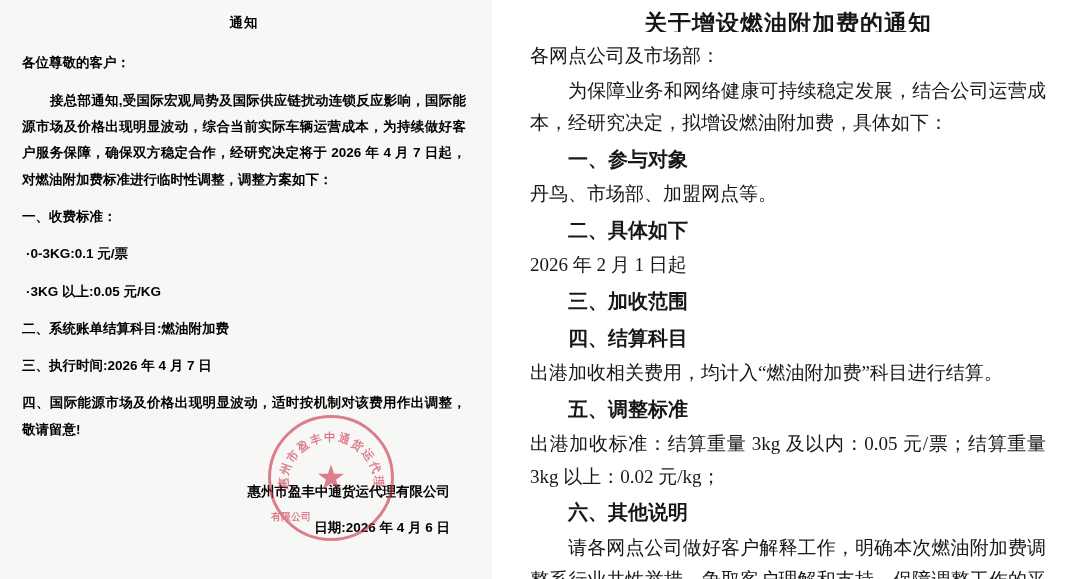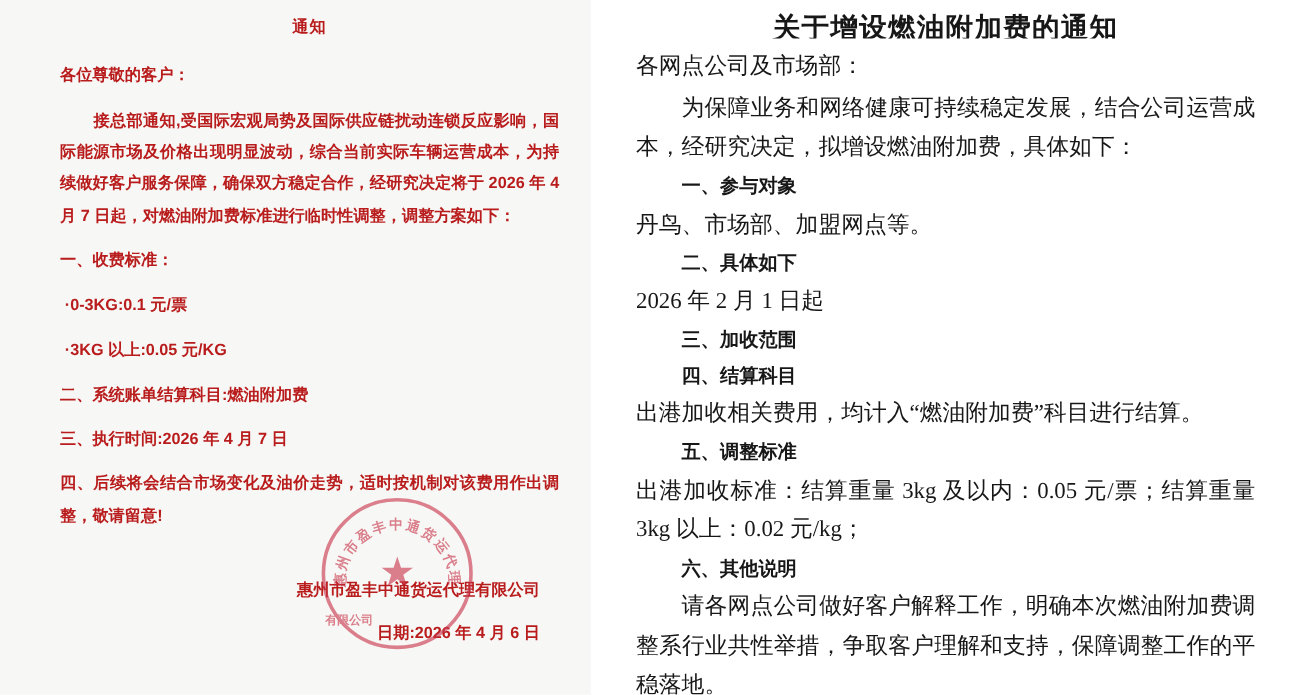--- a/index.html
+++ b/index.html
@@ -21,22 +21,22 @@
   }
   
   .doc-left {
     position: relative;
     width: 492px;
     height: 579px;
     background: #f7f7f5;
     overflow: hidden;
   }
   .doc-left .inner {
-    padding: 10px 26px 0 50px;
-    color: #b91c1c;
+    padding: 10px 26px 0 22px;
+    color: #000000;
     font-family: "Liberation Sans", sans-serif;
     font-size: 13.5px;
     font-weight: bold;
     line-height: 1.95;
   }
   .doc-left .title {
     text-align: center;
     font-size: 13.5px;
     font-weight: bold;
     margin-bottom: 14px;
@@ -132,21 +132,21 @@
   .doc-right p {
     margin: 0 0 2px 0;
     text-align: justify;
   }
   .doc-right p.indent {
     text-indent: 38px;
   }
   .doc-right p.head {
     text-indent: 38px;
     font-weight: bold;
-    font-size: 16px;
+    font-size: 20px;
   }
   .divider {
     position: absolute;
     left: 492px;
     top: 0;
     width: 1px;
     height: 579px;
     background: #e4e4e2;
   }
 </style>
@@ -158,21 +158,21 @@
   <div class="doc-left">
     <div class="inner">
       <div class="title">通知</div>
       <p>各位尊敬的客户：</p>
       <p class="indent">接总部通知,受国际宏观局势及国际供应链扰动连锁反应影响，国际能源市场及价格出现明显波动，综合当前实际车辆运营成本，为持续做好客户服务保障，确保双方稳定合作，经研究决定将于 2026 年 4 月 7 日起，对燃油附加费标准进行临时性调整，调整方案如下：</p>
       <p>一、收费标准：</p>
       <p class="bullet">·0-3KG:0.1 元/票</p>
       <p class="bullet">·3KG 以上:0.05 元/KG</p>
       <p>二、系统账单结算科目:燃油附加费</p>
       <p>三、执行时间:2026 年 4 月 7 日</p>
-      <p>四、后续将会结合市场变化及油价走势，适时按机制对该费用作出调整，敬请留意!</p>
+      <p>四、国际能源市场及价格出现明显波动，适时按机制对该费用作出调整，敬请留意!</p>
       <div class="left-sign">
         <div>惠州市盈丰中通货运代理有限公司</div>
         <div>日期:2026 年 4 月 6 日</div>
       </div>
     </div>
 
     <div class="stamp">
       <svg class="arc" viewBox="0 0 126 126">
         <defs>
           <path id="arcpath" d="M 17,70 A 46,46 0 0 1 109,70" fill="none"></path>

